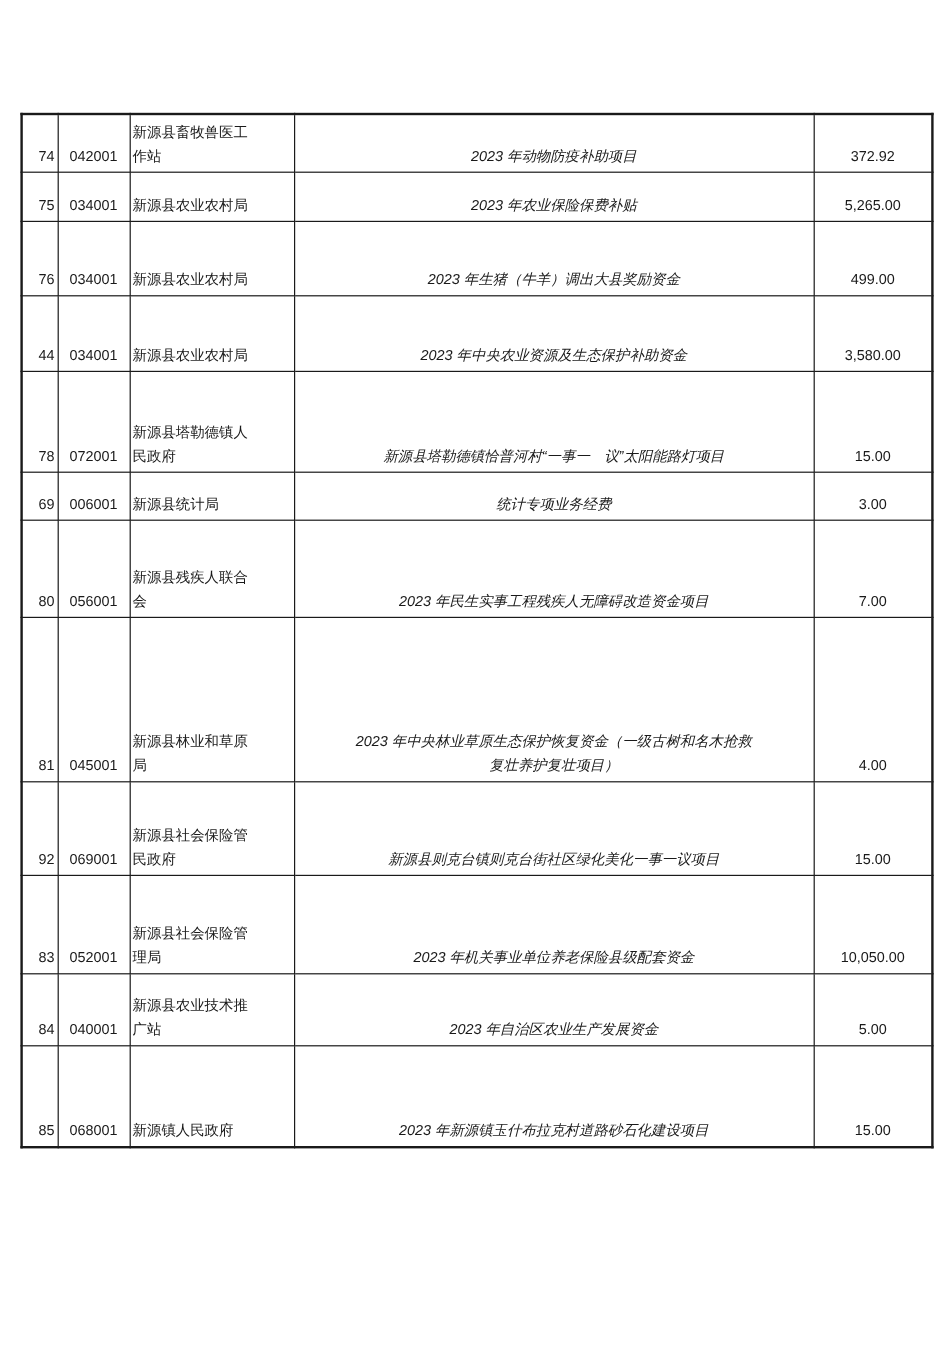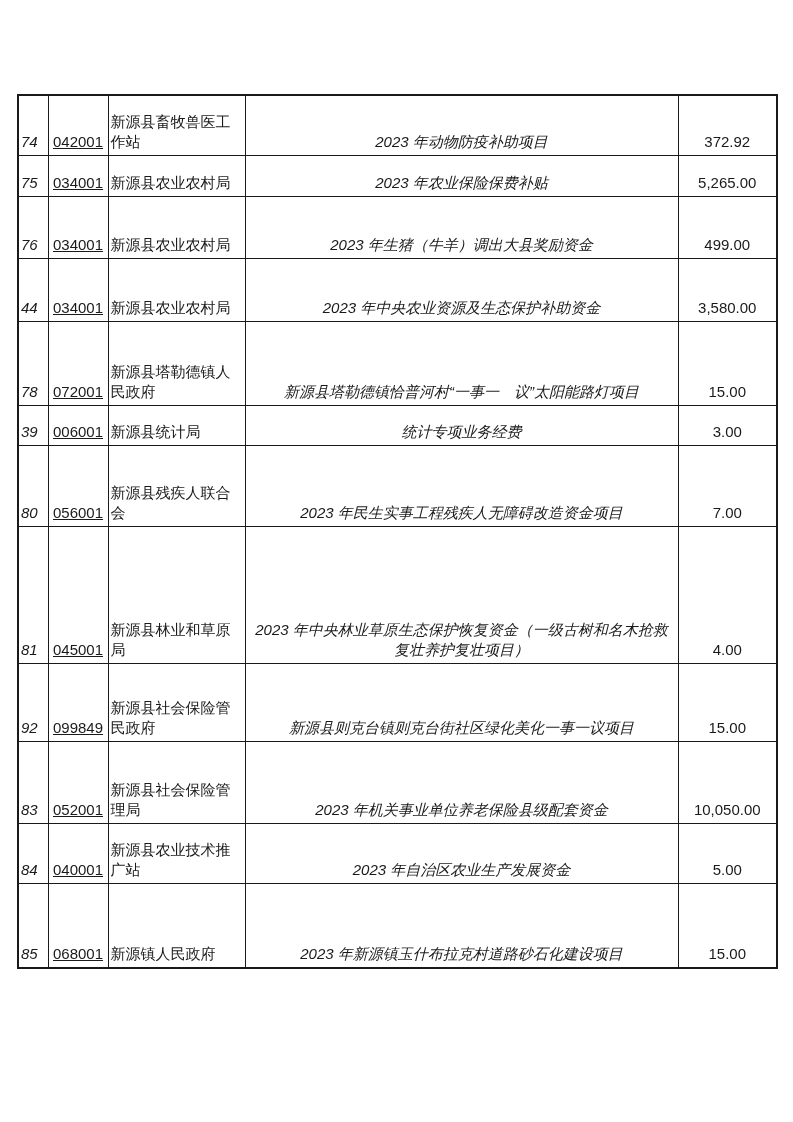--- a/index.html
+++ b/index.html
@@ -24,27 +24,27 @@
     left: 17px;
     top: 94px;
     width: 761px;
     border-collapse: collapse;
     table-layout: fixed;
     border: 2px solid #1a1a1a;
   }
   table.budget td {
     border: 1px solid #1a1a1a;
     vertical-align: bottom;
-    font-size: 15px;
+    font-size: 12px;
     line-height: 20px;
-    padding: 16px 2px 3px 2px;
+    padding: 4px 2px 3px 2px;
     overflow: hidden;
   }
-  td.c-num  { text-align: left; font-style: italic; }
-  td.c-code { text-align: center; text-decoration: underline; }
+  td.c-num  { text-align: right; }
+  td.c-code { text-align: center; }
   td.c-org  { text-align: left; white-space: pre-wrap; word-break: break-all; }
   td.c-proj { text-align: center; white-space: pre-wrap; word-break: break-all; padding-left: 3px; font-style: italic; }
   td.c-amt  { text-align: center; }
 </style>
 </head>
 <body>
 
 <div class="page">
   <table class="budget">
     <colgroup>
@@ -86,21 +86,21 @@
   </tr>
         <tr style="height: 84px;">
     <td class="c-num">78</td>
     <td class="c-code">072001</td>
     <td class="c-org">新源县塔勒德镇人
 民政府</td>
     <td class="c-proj">新源县塔勒德镇恰普河村“一事一　议”太阳能路灯项目</td>
     <td class="c-amt">15.00</td>
   </tr>
         <tr style="height: 40px;">
-    <td class="c-num">39</td>
+    <td class="c-num">69</td>
     <td class="c-code">006001</td>
     <td class="c-org">新源县统计局</td>
     <td class="c-proj">统计专项业务经费</td>
     <td class="c-amt">3.00</td>
   </tr>
         <tr style="height: 81px;">
     <td class="c-num">80</td>
     <td class="c-code">056001</td>
     <td class="c-org">新源县残疾人联合
 会</td>
@@ -111,21 +111,21 @@
     <td class="c-num">81</td>
     <td class="c-code">045001</td>
     <td class="c-org">新源县林业和草原
 局</td>
     <td class="c-proj">2023 年中央林业草原生态保护恢复资金（一级古树和名木抢救
 复壮养护复壮项目）</td>
     <td class="c-amt">4.00</td>
   </tr>
         <tr style="height: 78px;">
     <td class="c-num">92</td>
-    <td class="c-code">099849</td>
+    <td class="c-code">069001</td>
     <td class="c-org">新源县社会保险管
 民政府</td>
     <td class="c-proj">新源县则克台镇则克台街社区绿化美化一事一议项目</td>
     <td class="c-amt">15.00</td>
   </tr>
         <tr style="height: 82px;">
     <td class="c-num">83</td>
     <td class="c-code">052001</td>
     <td class="c-org">新源县社会保险管
 理局</td>

